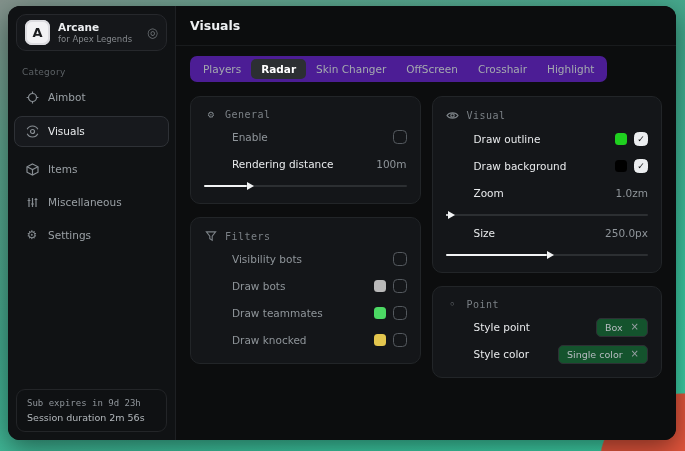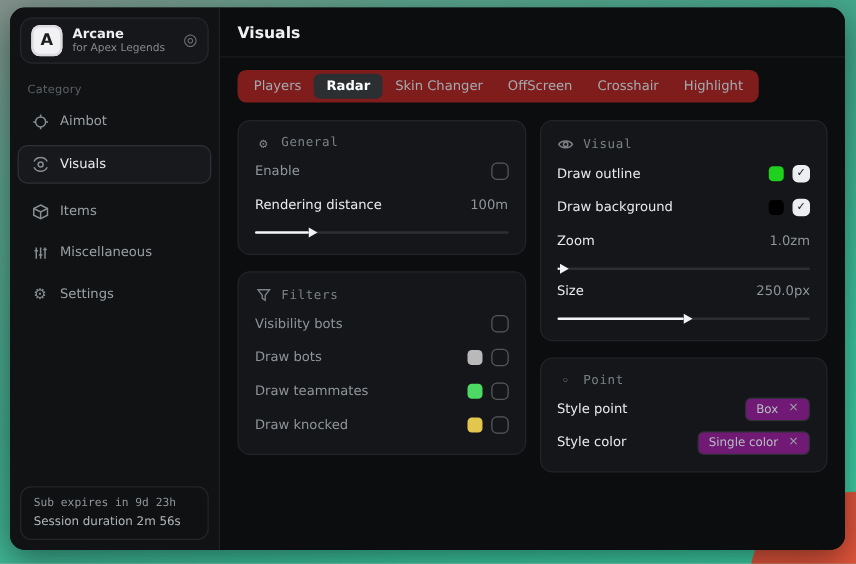--- a/index.html
+++ b/index.html
@@ -33,43 +33,43 @@
   .nav-item.active { background:#17191d; border-color:#2e3136; color:#e9ebed; padding:8px 10px; margin:2px 0 8px; }
   .nico { width:14px; text-align:center; color:#878d92; font-size:12px; line-height:1; display:inline-flex; justify-content:center; }
   .nico svg { display:block; }
   .side-footer { margin:auto 8px 8px; border:1px solid #232528; border-radius:9px; padding:8px 10px; background:#0f1113; }
   .sf1 { font-family:"DejaVu Sans Mono", monospace; font-size:9px; color:#8f959a; margin-bottom:4px; white-space:nowrap; }
   .sf2 { font-size:9.5px; color:#b2b7bb; white-space:nowrap; }
   
   .main { flex:1; min-width:0; display:flex; flex-direction:column; background:#0c0d0e; }
   .main-head { flex:0 0 40px; display:flex; align-items:center; padding:0 14px; border-bottom:1px solid #191b1d; }
   .main-title { font-size:12.5px; font-weight:bold; color:#eef0f2; }
-  .tabs { margin:10px 14px 0; align-self:flex-start; display:inline-flex; background:#7f1d1d; border-radius:7px; padding:3px; }
+  .tabs { margin:10px 14px 0; align-self:flex-start; display:inline-flex; background:#4c1d95; border-radius:7px; padding:3px; }
   .tab { padding:4px 10px; font-size:10.5px; color:#a4aaaf; border-radius:5px; cursor:pointer; white-space:nowrap; }
   .tab.active { background:#2c2f32; color:#ffffff; font-weight:bold; }
   .cols { display:flex; gap:11px; padding:14px; align-items:flex-start; }
   .col { flex:1; min-width:0; display:flex; flex-direction:column; gap:13px; }
   .card { background:#141619; border:1px solid #222528; border-radius:10px; padding:10px 13px 13px; }
   .card-title { display:flex; align-items:center; gap:7px; font-family:"DejaVu Sans Mono", monospace;
                 font-size:10px; color:#7b8186; letter-spacing:.5px; margin:2px 0 4px; }
   .cico { display:inline-flex; width:14px; justify-content:center; color:#7b8186; font-size:11px; line-height:1; }
   .row { display:flex; align-items:center; min-height:20px; margin-top:7px; }
-  .lbl { font-size:10.5px; color:#8f959a; }
+  .lbl { font-size:10.5px; color:#8f959a;margin-left:28px; }
   .lbl.bright { color:#e8eaec; font-weight:normal; }
   .right { margin-left:auto; display:flex; align-items:center; gap:7px; }
   .val { font-size:10.5px; color:#8f959a; }
   .checkbox { width:14px; height:14px; border:1.5px solid #54595e; border-radius:4.5px; cursor:pointer;
               display:flex; align-items:center; justify-content:center; font-size:9px; color:transparent; }
   .checkbox.on { background:#eceef0; border-color:#eceef0; color:#17181a; font-weight:bold; }
   .swatch { width:12px; height:12px; border-radius:3.5px; cursor:pointer; }
   .slider { position:relative; height:2px; background:#2c2f32; border-radius:2px; margin:11px 0 3px; cursor:pointer; }
   .fill { position:relative; height:2px; background:#f2f3f4; border-radius:2px; }
   .thumb { position:absolute; right:-7px; top:-3px; width:0; height:0;
            border-left:7px solid #f2f3f4; border-top:4px solid transparent; border-bottom:4px solid transparent; }
-  .chip { display:inline-flex; align-items:center; gap:8px; background:#701a75; border:1px solid #2d3034;
+  .chip { display:inline-flex; align-items:center; gap:8px; background:#14532d; border:1px solid #2d3034;
           border-radius:5px; padding:3px 8px; font-size:9.5px; color:#b7bcc1; cursor:pointer; }
   .chip .x { color:#9aa0a5; font-size:10px; line-height:1; cursor:pointer; }
 </style>
 </head>
 <body>
 
 <div class="window">
 
   <div class="sidebar">
     <div class="side-head">

